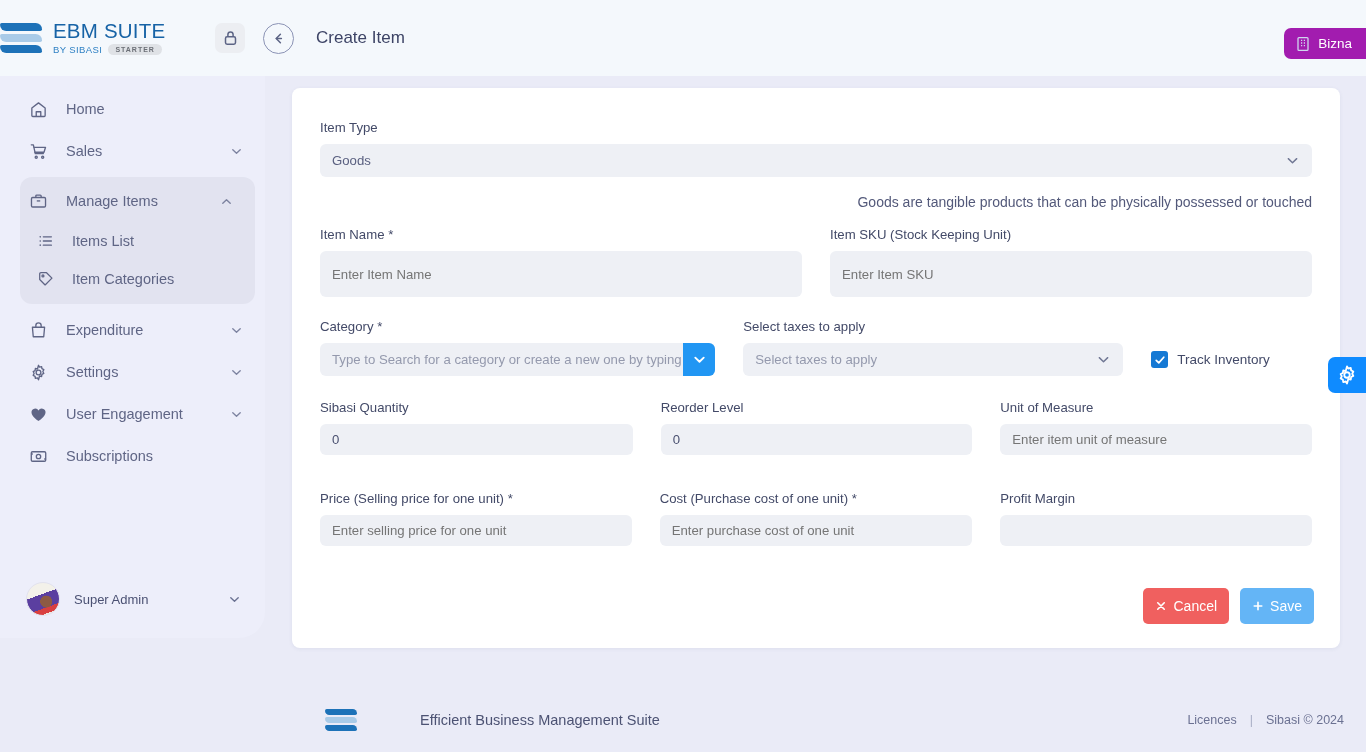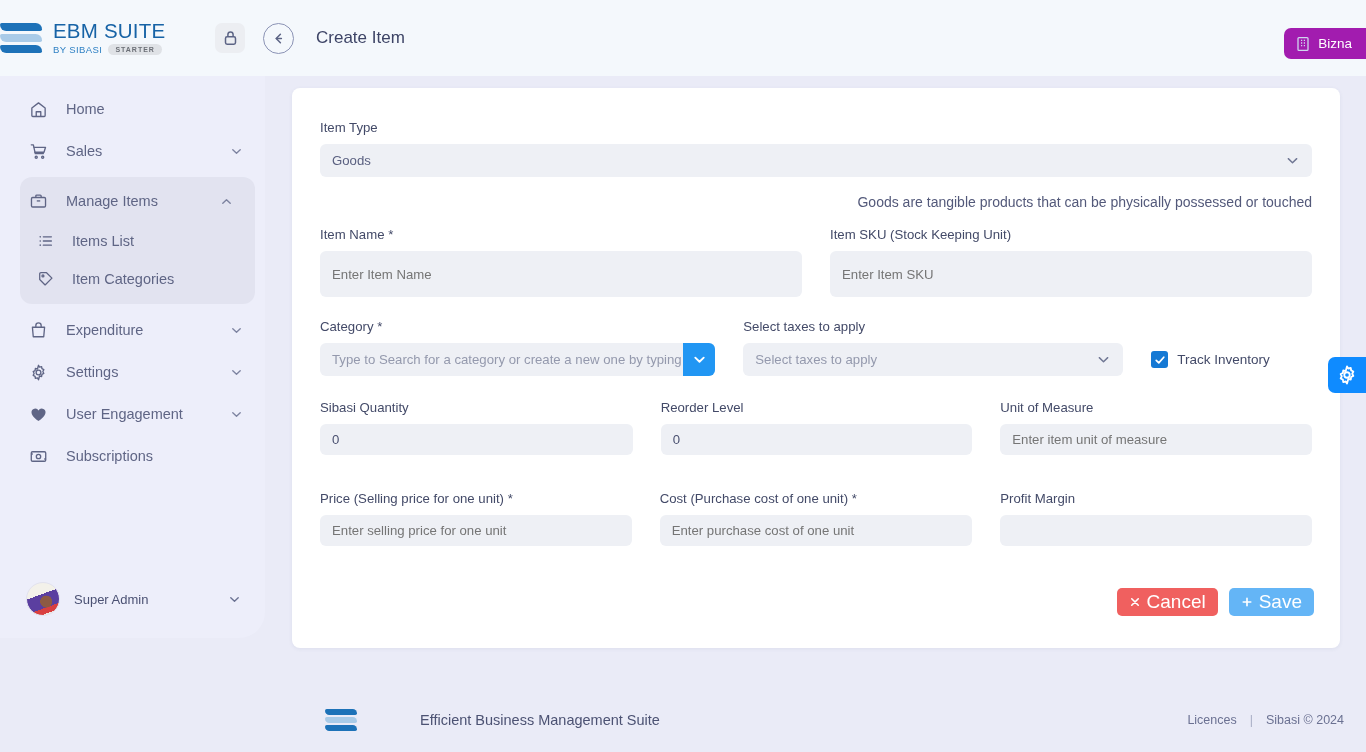--- a/index.html
+++ b/index.html
@@ -128,22 +128,22 @@
   }
   .track-row { display: flex; align-items: center; gap: 9px; }
   .cbox {
     width: 17px; height: 17px; border-radius: 3px; background: #1579d4;
     display: flex; align-items: center; justify-content: center;
   }
   .track-lbl { font-size: 13.5px; color: #434a68; }
 
   .actions { display: flex; justify-content: flex-end; gap: 11px; padding-right: 12px; }
   .btn {
-    height: 28px; border-radius: 5px; display: flex; align-items: center;
-    gap: 6px; padding: 0 12px; color: #fff; font-size: 19px; cursor: pointer;
+    height: 36px; border-radius: 5px; display: flex; align-items: center;
+    gap: 6px; padding: 0 12px; color: #fff; font-size: 14px; cursor: pointer;
   }
   .btn-cancel { background: #f0605f; }
   .btn-save { background: #64b5f6; }
 
   
   .gear-tab {
     position: absolute; right: 0; top: 357px; width: 38px; height: 36px;
     background: #0f8bff; border-radius: 7px 0 0 7px;
     display: flex; align-items: center; justify-content: center;
   }

